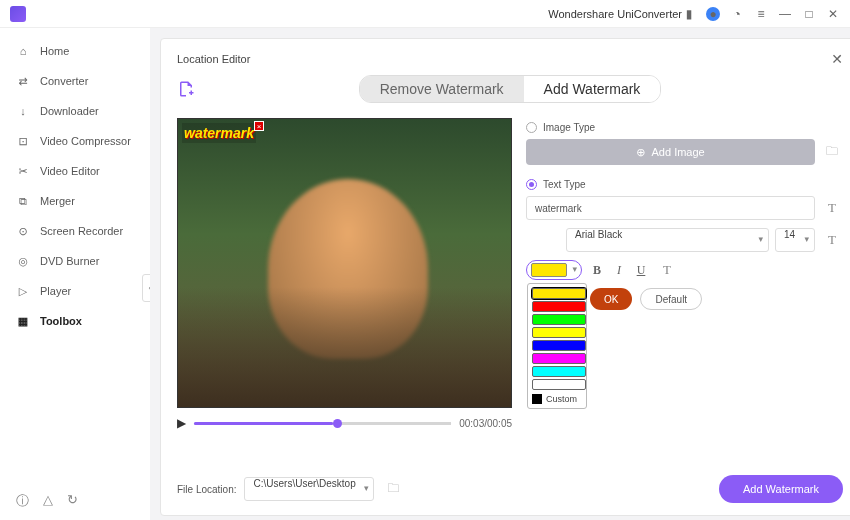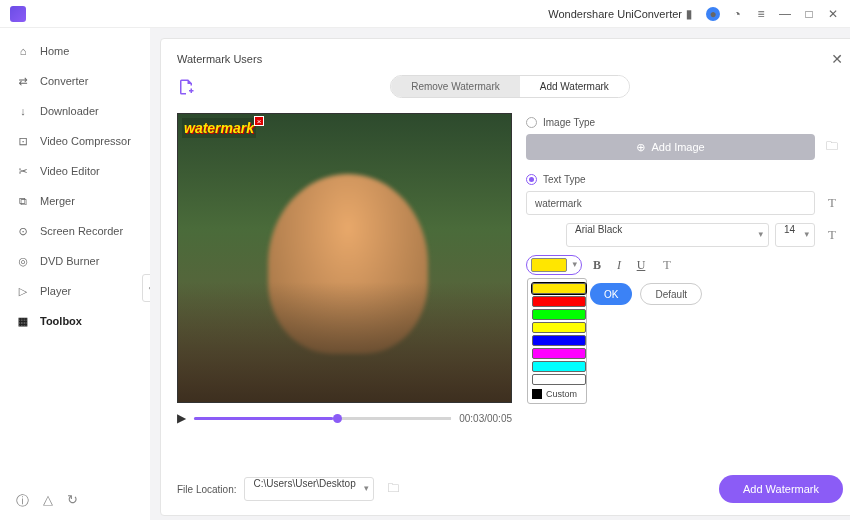--- a/index.html
+++ b/index.html
@@ -25,21 +25,21 @@
 
 .content { flex: 1; background: #f3f3f5; padding: 10px; position: relative; }
 
 .dialog { position: absolute; left: 10px; top: 10px; width: 700px; height: 478px; background: #fff; border: 1px solid #e5e5e5; border-radius: 4px; padding: 12px 16px; }
 .dlg-header { display: flex; justify-content: space-between; align-items: center; margin-bottom: 8px; }
 .dlg-title { font-size: 11px; color: #444; }
 .dlg-close { font-size: 14px; color: #666; cursor: pointer; }
 
 .tb-row { display: flex; align-items: center; margin-bottom: 6px; }
 .doc-icon { width: 18px; height: 18px; color: #8b5cf6; }
-.tab-switch { margin: 0 auto; display: flex; border: 1px solid #ddd; border-radius: 12px; overflow: hidden; font-size: 10px; }
+.tab-switch { margin: 0 auto; display: flex; border: 1px solid #ddd; border-radius: 12px; overflow: hidden; font-size: 14px; }
 .tab-switch div { padding: 5px 20px; cursor: pointer; background: #e8e8e8; color: #666; }
 .tab-switch div.active { background: #fff; color: #333; }
 
 .dlg-body { display: flex; gap: 14px; margin-top: 15px; }
 .preview { width: 335px; }
 .video { width: 335px; height: 290px; background: linear-gradient(180deg, #2d4a2d 0%, #4a6b3a 40%, #6b5a3d 100%); border: 1px solid #333; position: relative; overflow: hidden; }
 .video::before { content: ""; position: absolute; left: 90px; top: 60px; width: 160px; height: 180px; background: radial-gradient(ellipse at 50% 30%, #e8a86a 0%, #c9905a 40%, #9b6f42 100%); border-radius: 50% 50% 40% 40%; filter: blur(2px); }
 .video::after { content: ""; position: absolute; left: 0; right: 0; bottom: 0; height: 120px; background: linear-gradient(180deg, rgba(0,0,0,0) 0%, #3d2f1f 100%); }
 .wm-overlay { position: absolute; left: 4px; top: 4px; background: rgba(0,0,0,0.15); padding: 1px 2px; }
 .wm-text { color: #ffe600; font-weight: 900; font-size: 14px; font-style: italic; text-shadow: 1px 1px 0 #c00; }
@@ -83,21 +83,21 @@
 .fmt-u { text-decoration: underline; }
 
 .color-dropdown { position: absolute; left: 0; top: 22px; width: 60px; background: #fff; border: 1px solid #bbb; border-radius: 3px; padding: 2px; z-index: 10; }
 .color-dropdown .sw { height: 11px; margin: 2px; border: 1px solid #666; cursor: pointer; }
 .color-dropdown .sw.sel { outline: 1px solid #000; }
 .color-dropdown .custom { display: flex; align-items: center; gap: 4px; font-size: 9px; color: #444; padding: 2px; cursor: pointer; }
 .color-dropdown .custom .box { width: 10px; height: 10px; background: #000; }
 
 .btn-row { display: flex; gap: 8px; }
 .btn { height: 22px; padding: 0 14px; border-radius: 11px; font-size: 10px; display: inline-flex; align-items: center; cursor: pointer; }
-.btn-ok { background: #3b82f6; color: #fff; }
+.btn-ok { background: #c2410c; color: #fff; }
 .btn-default { background: #fff; border: 1px solid #ccc; color: #555; }
 
 .bg-text { position: absolute; right: 22px; font-size: 10px; color: #888; }
 .bg1 { top: 110px; } .bg2 { top: 212px; } .bg3 { top: 304px; } .bg4 { top: 318px; }
 
 .footer { position: absolute; left: 16px; right: 16px; bottom: 12px; display: flex; align-items: center; gap: 8px; }
 .footer .lbl { font-size: 10px; color: #555; }
 .path-sel { width: 130px; }
 .primary-btn { margin-left: auto; background: #8b5cf6; color: #fff; height: 28px; padding: 0 24px; border-radius: 14px; font-size: 11px; display: flex; align-items: center; cursor: pointer; }
 
@@ -171,21 +171,21 @@
   </div>
 
   <div class="content">
     <div class="bg-text bg1">editing</div>
     <div class="bg-text bg2">os or</div>
     <div class="bg-text bg3">100</div>
     <div class="bg-text bg4">CD.</div>
 
     <div class="dialog">
       <div class="dlg-header">
-        <div class="dlg-title">Watermark Users</div>
+        <div class="dlg-title">Location Editor</div>
         <div class="dlg-close">✕</div>
       </div>
 
       <div class="tb-row">
         <span class="doc-icon"><svg viewBox="0 0 24 24">
               <path fill="currentColor" d="M6 2h9l5 5v3h-2V8h-4V4H6v16h6v2H6a2 2 0 01-2-2V4a2 2 0 012-2zm12 14v-2h2v2h2v2h-2v2h-2v-2h-2v-2h2z"></path>
             </svg></span>
         <div class="tab-switch">
           <div>Remove Watermark</div>
           <div class="active">Add Watermark</div>

